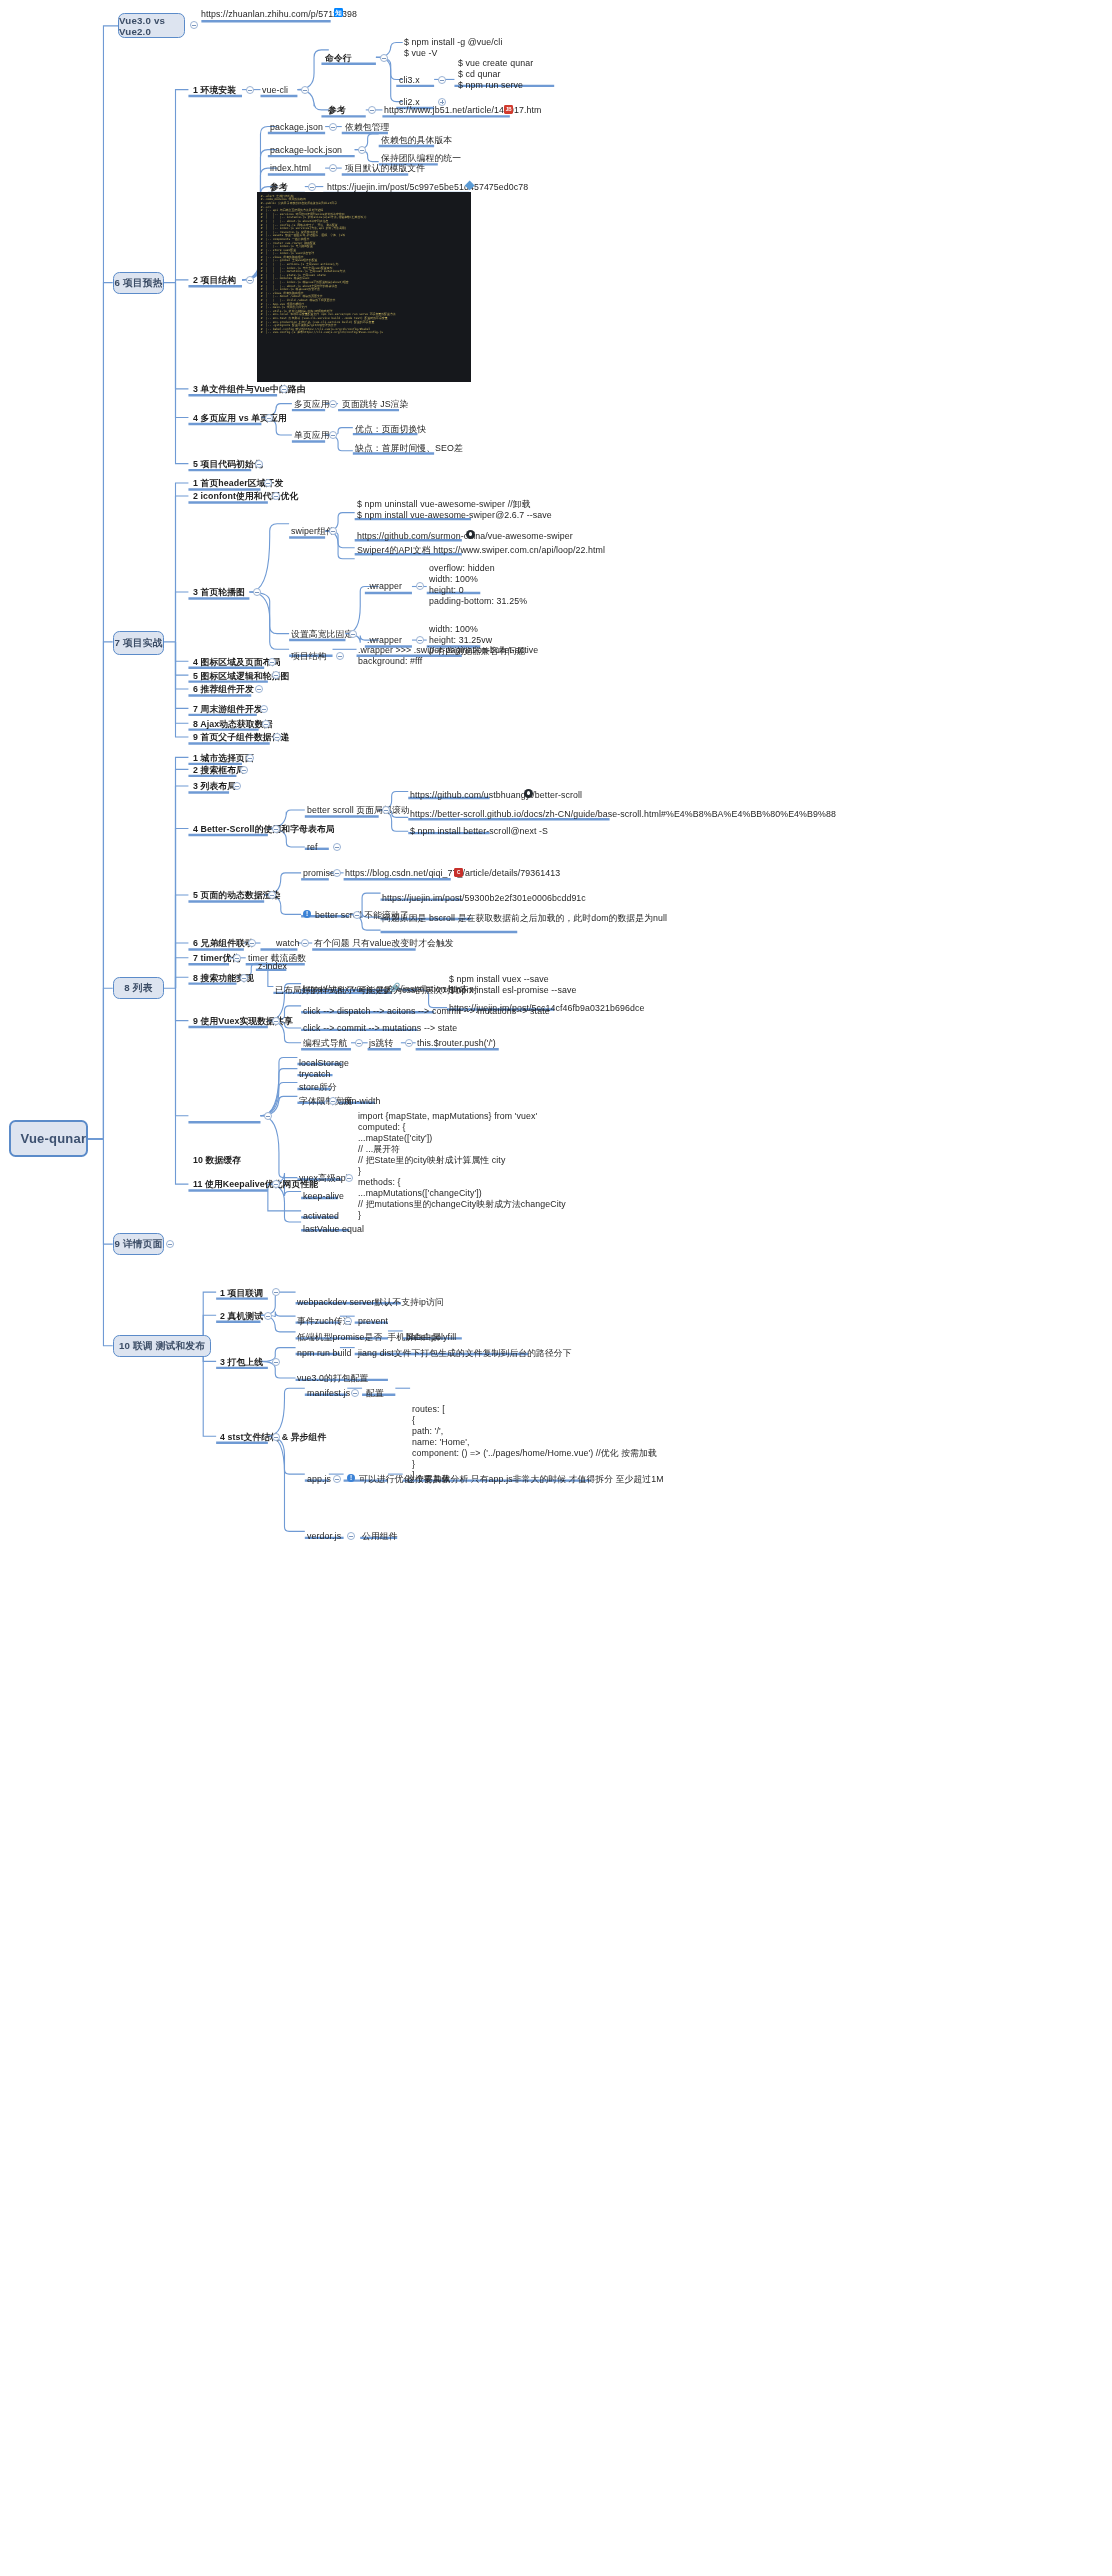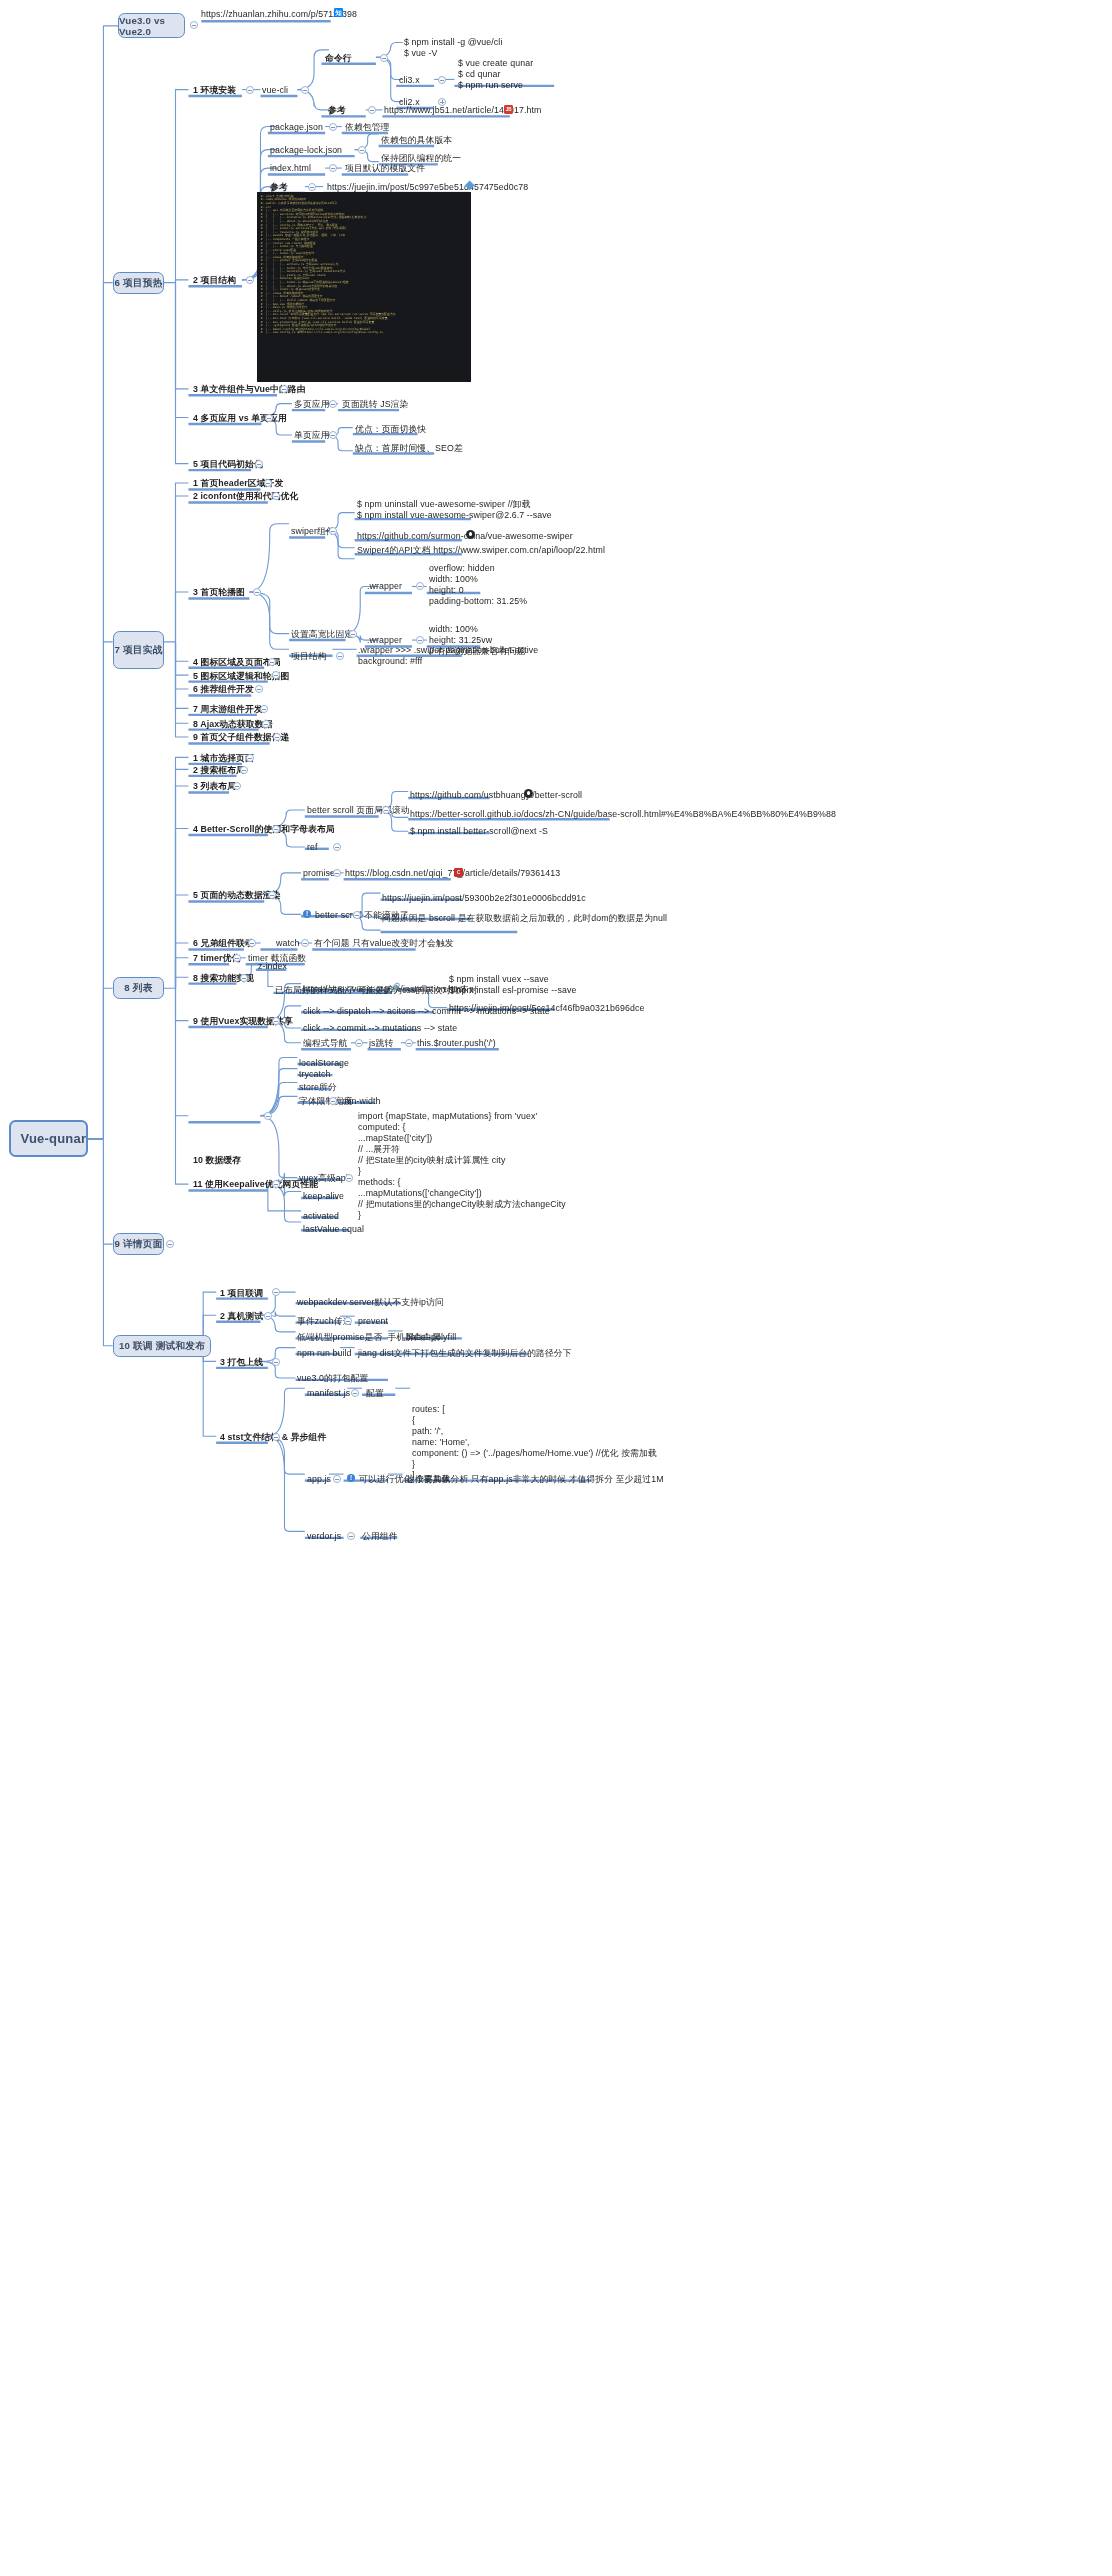--- a/index.html
+++ b/index.html
@@ -415,21 +415,21 @@
   <div class="tog" style="left:190px; top:21px;"></div>
   <div class="node url" style="left:201px; top:9.2px;">https://zhuanlan.zhihu.com/p/57111398</div>
   <div class="badge zhihu" style="left:334px; top:8.3px;">知</div>
   <svg class="links" style="pointer-events:none" viewBox="0 0 1205 2789">
       <line x1="218" y1="23" x2="358" y2="23" stroke="#6f9ad4" stroke-width="2.6"></line>
     </svg>
 
   <div class="boxnode sec" style="left:113px; top:272px; width:51px; height:22px;">
     <span>6 项目预热</span>
   </div>
-  <div class="boxnode sec" style="left:113px; top:631px; width:51px; height:38px;">
+  <div class="boxnode sec" style="left:113px; top:631px; width:51px; height:24px;">
     <span>7 项目实战</span>
   </div>
   <div class="boxnode sec" style="left:113px; top:977px; width:51px; height:22px;">
     <span>8 列表</span>
   </div>
   <div class="boxnode sec" style="left:113px; top:1233px; width:51px; height:22px;">
     <span>9 详情页面</span>
   </div>
   <div class="tog" style="left:166px; top:1240px;"></div>
   <div class="boxnode sec" style="left:113px; top:1335px; width:98px; height:22px;">

